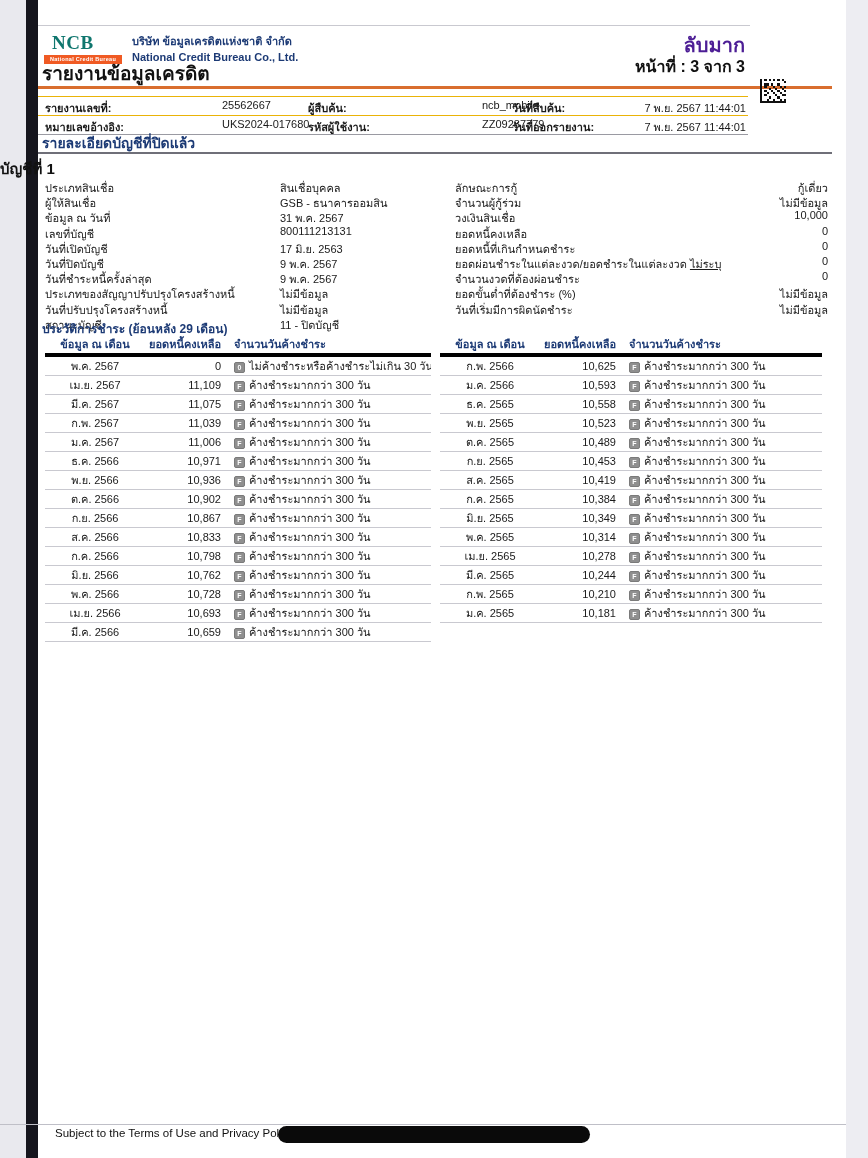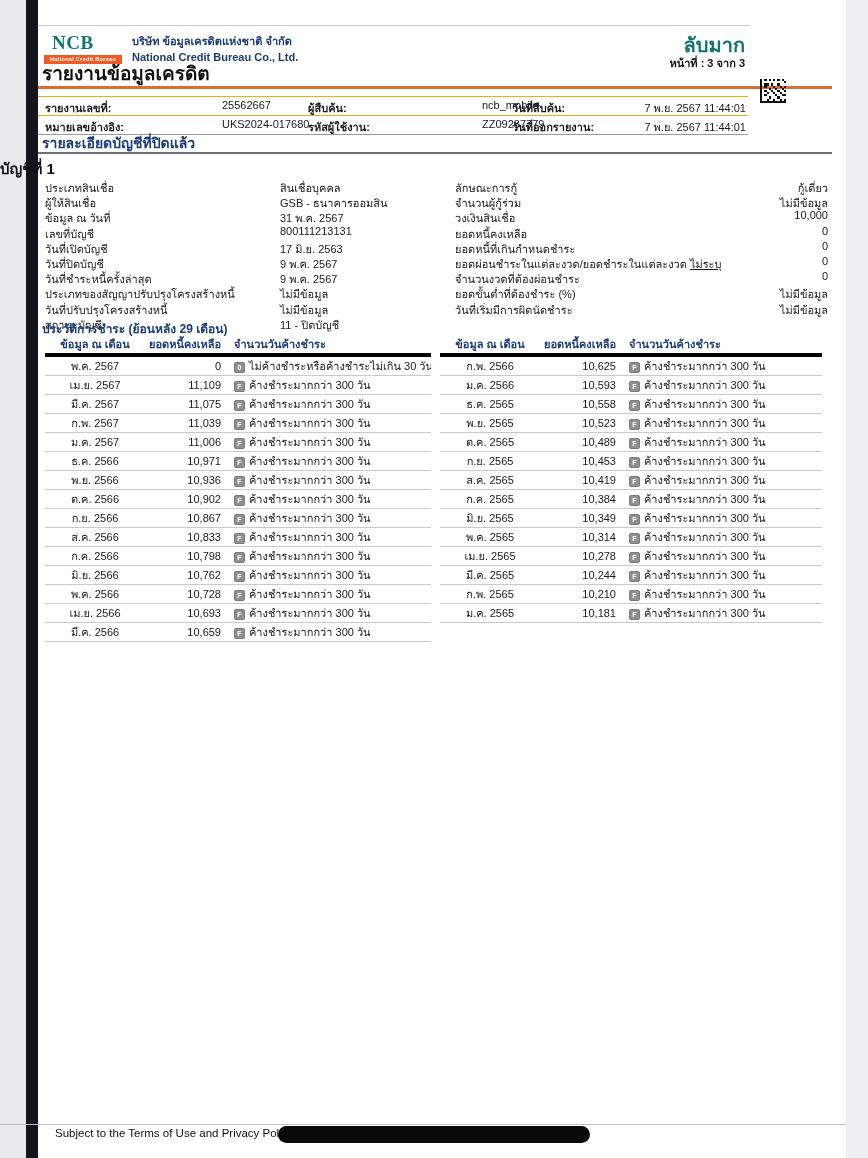--- a/index.html
+++ b/index.html
@@ -10,22 +10,22 @@
   }
   .strip-outer-left{position:absolute;left:0;top:0;width:26px;height:1158px;background:#e9e9ee;}
   .strip-dark{position:absolute;left:26px;top:0;width:12px;height:1158px;background:#15151d;}
   .strip-outer-right{position:absolute;left:846px;top:0;width:22px;height:1158px;background:#ededf2;}
   .topline{position:absolute;left:38px;top:25px;width:712px;height:1px;background:#c9c9d0;}
 
   .logo{position:absolute;left:44px;top:30px;width:80px;}
   .logo-ncb{font-size:19px;font-weight:bold;color:#0f766e;letter-spacing:.5px;line-height:25px;font-family:"Liberation Serif","DejaVu Serif",serif;margin-left:8px;}
   .logo-bar{width:78px;height:9px;background:#f05a23;color:#fff;font-size:5.5px;font-weight:bold;text-align:center;line-height:9px;letter-spacing:.3px;}
   .company{position:absolute;left:132px;top:33px;color:#1c3a75;font-weight:bold;font-size:11px;line-height:16px;}
-  .confidential{position:absolute;right:123px;top:29px;color:#0f766e;font-size:20px;font-weight:bold;}
-  .page-label{position:absolute;right:123px;top:54px;font-size:11px;font-weight:bold;color:#111;}
+  .confidential{position:absolute;right:123px;top:29px;color:#4c1d95;font-size:20px;font-weight:bold;}
+  .page-label{position:absolute;right:123px;top:54px;font-size:16px;font-weight:bold;color:#111;}
   .report-title{position:absolute;left:42px;top:58px;font-size:19px;font-weight:bold;color:#111;}
   .orange-rule{position:absolute;left:38px;top:86px;width:794px;height:3px;background:#d96e2e;}
 
   .info{position:absolute;left:38px;top:96px;width:710px;border-bottom:1px solid #9a9aa2;}
   .info-row{position:relative;height:18px;font-size:11px;border-top:1px solid #eab308;}
   .info-row span{position:absolute;top:2px;white-space:nowrap;}
   .lbl{font-weight:bold;}
   .i-l1{left:7px;} .i-v1{left:184px;} .i-l2{left:270px;} .i-v2{left:402px;margin-left:42px;} .i-l3{left:474px;}
   .i-v3{right:2px;text-align:right;}
   .barcode{position:absolute;left:760px;top:79px;}

